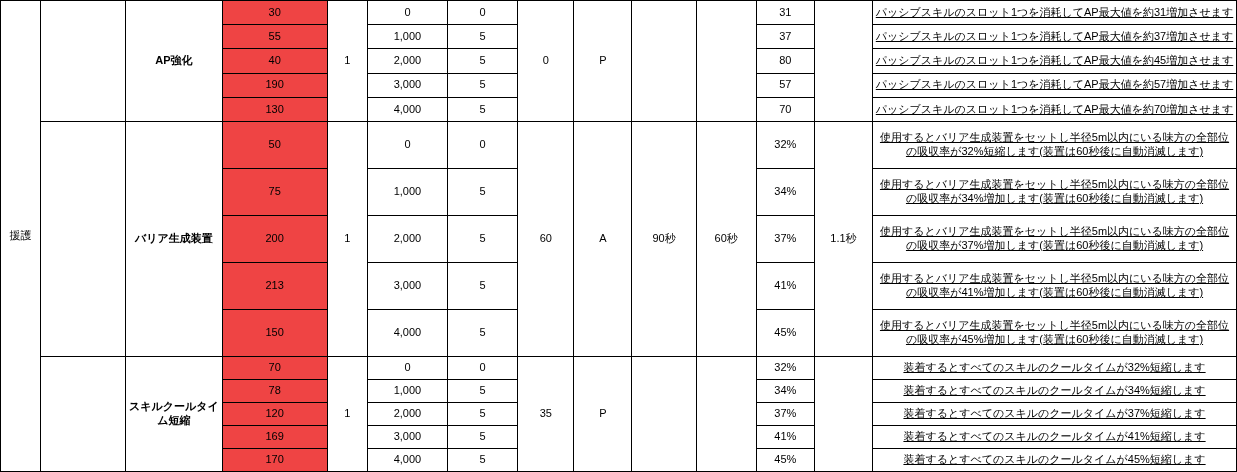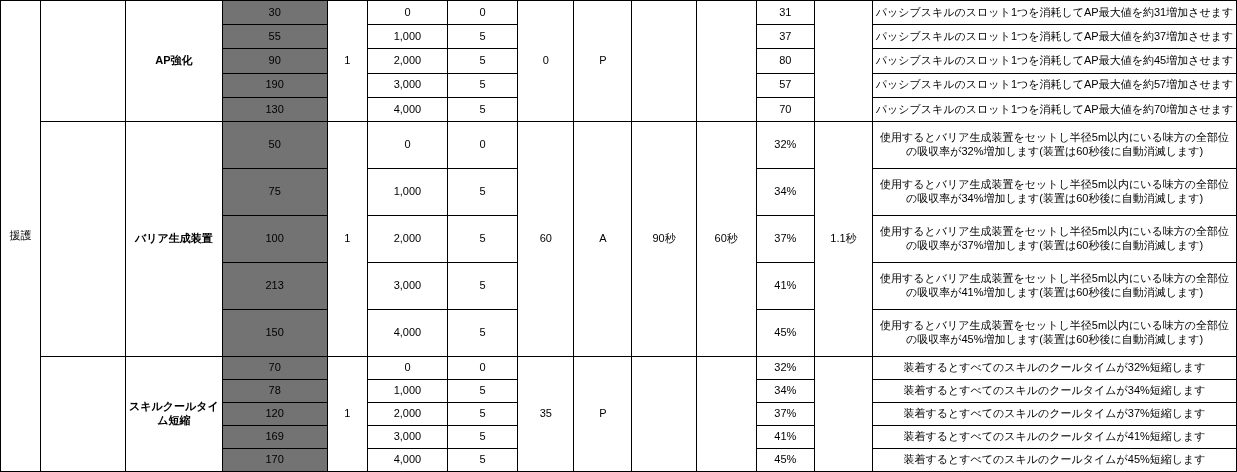--- a/index.html
+++ b/index.html
@@ -43,30 +43,31 @@
     font-weight: normal;
     text-align: center;
   }
   td.skillname {
     font-weight: bold;
     font-size: 12px;
     text-align: center;
     line-height: 1.25;
   }
   td.yellow {
-    background: #737373;
+    background: #ef4444;
     font-size: 11px;
     text-align: center;
   }
   td.desc {
     text-align: left;
     padding-left: 4px;
     padding-right: 3px;
     font-size: 11px;
     line-height: 1.3;
+    text-decoration: underline;
   }
   td.num { text-align: center; }
 </style>
 </head>
 <body>
 
 <div class="sheet">
   <table class="grid">
     <colgroup>
       <col style="width:40px">
@@ -103,21 +104,21 @@
         <td class="desc">パッシブスキルのスロット1つを消耗してAP最大値を約31増加させます</td>
       </tr>
       <tr>
         <td class="yellow">55</td>
         <td class="num">1,000</td>
         <td class="num">5</td>
         <td class="num">37</td>
         <td class="desc">パッシブスキルのスロット1つを消耗してAP最大値を約37増加させます</td>
       </tr>
       <tr>
-        <td class="yellow">90</td>
+        <td class="yellow">40</td>
         <td class="num">2,000</td>
         <td class="num">5</td>
         <td class="num">80</td>
         <td class="desc">パッシブスキルのスロット1つを消耗してAP最大値を約45増加させます</td>
       </tr>
       <tr>
         <td class="yellow">190</td>
         <td class="num">3,000</td>
         <td class="num">5</td>
         <td class="num">57</td>
@@ -137,31 +138,31 @@
         <td class="yellow">50</td>
         <td class="num" rowspan="5">1</td>
         <td class="num">0</td>
         <td class="num">0</td>
         <td class="num" rowspan="5">60</td>
         <td class="num" rowspan="5">A</td>
         <td class="num" rowspan="5">90秒</td>
         <td class="num" rowspan="5">60秒</td>
         <td class="num">32%</td>
         <td class="num" rowspan="5">1.1秒</td>
-        <td class="desc">使用するとバリア生成装置をセットし半径5m以内にいる味方の全部位の吸収率が32%増加します(装置は60秒後に自動消滅します)</td>
+        <td class="desc">使用するとバリア生成装置をセットし半径5m以内にいる味方の全部位の吸収率が32%短縮します(装置は60秒後に自動消滅します)</td>
       </tr>
       <tr style="height:47px">
         <td class="yellow">75</td>
         <td class="num">1,000</td>
         <td class="num">5</td>
         <td class="num">34%</td>
         <td class="desc">使用するとバリア生成装置をセットし半径5m以内にいる味方の全部位の吸収率が34%増加します(装置は60秒後に自動消滅します)</td>
       </tr>
       <tr style="height:47px">
-        <td class="yellow">100</td>
+        <td class="yellow">200</td>
         <td class="num">2,000</td>
         <td class="num">5</td>
         <td class="num">37%</td>
         <td class="desc">使用するとバリア生成装置をセットし半径5m以内にいる味方の全部位の吸収率が37%増加します(装置は60秒後に自動消滅します)</td>
       </tr>
       <tr style="height:47px">
         <td class="yellow">213</td>
         <td class="num">3,000</td>
         <td class="num">5</td>
         <td class="num">41%</td>

